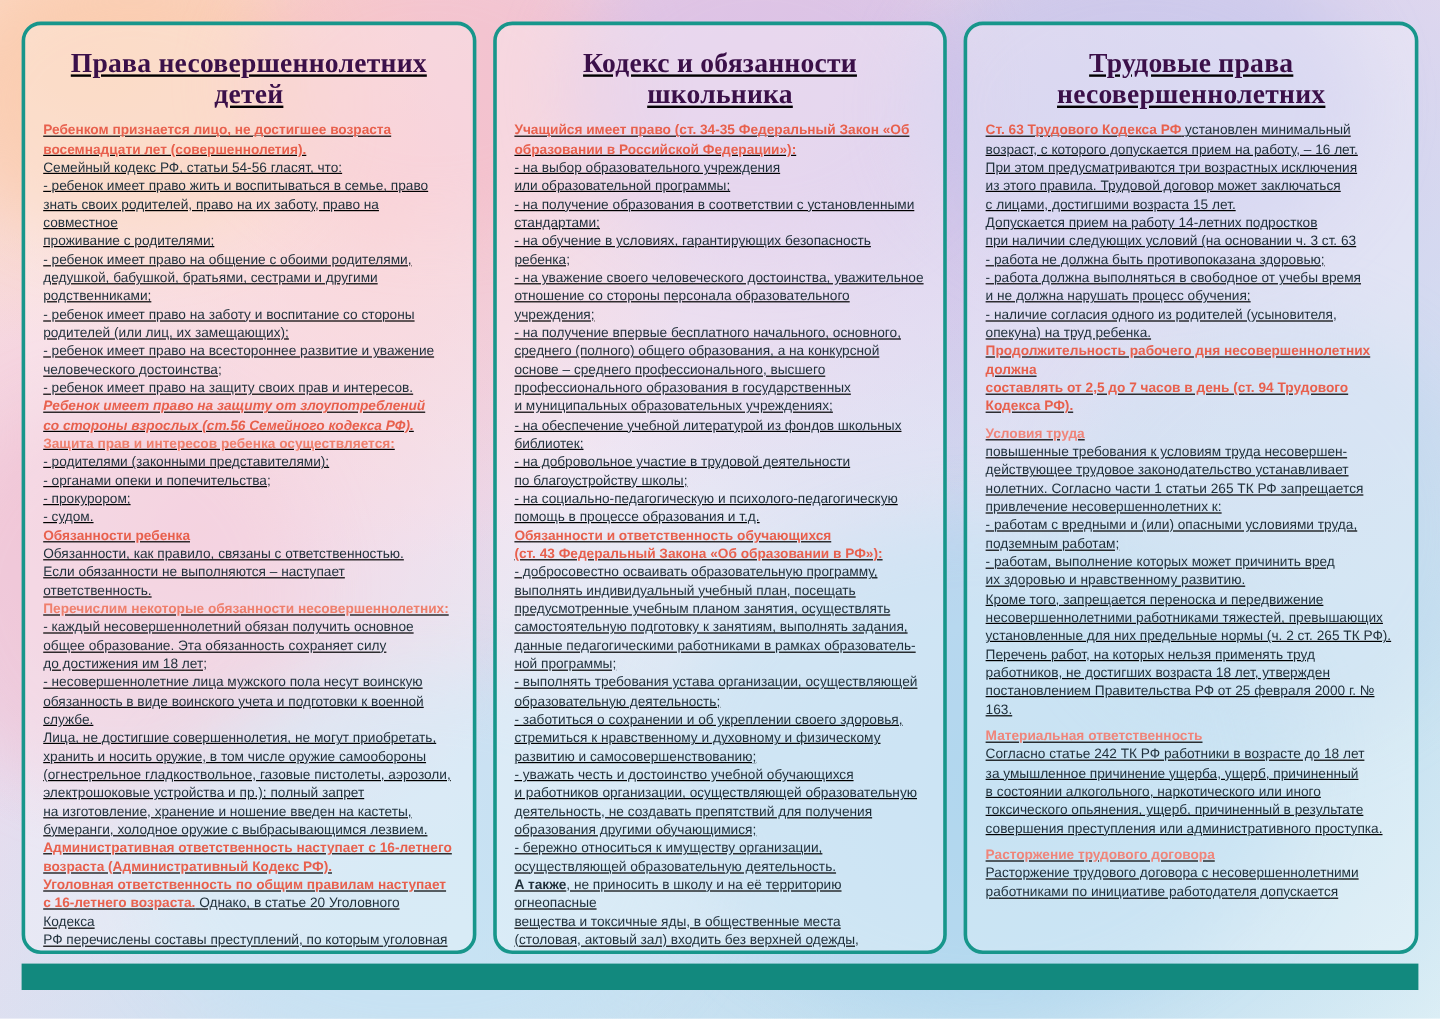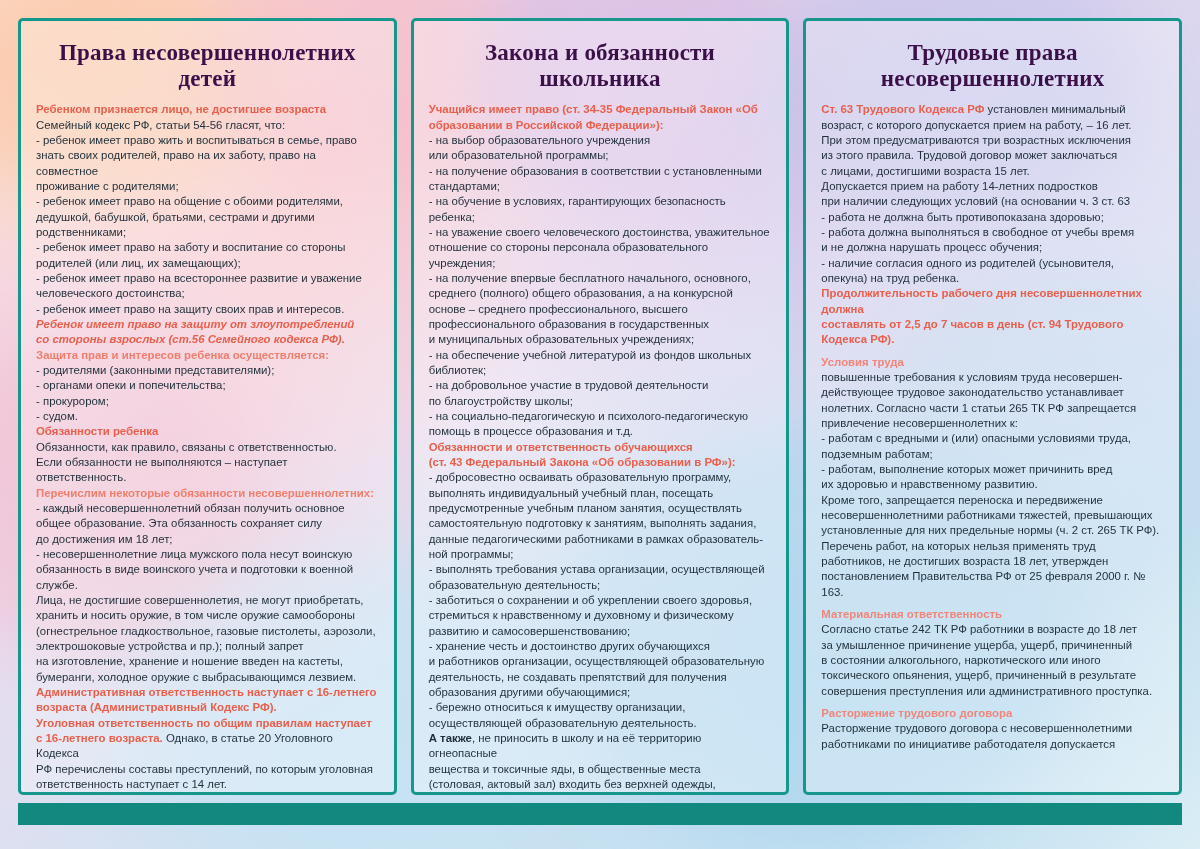--- a/index.html
+++ b/index.html
@@ -52,24 +52,25 @@
     display: flex;
     gap: 0;
     padding: 18px 18px 54px 18px;
     box-sizing: border-box;
   }
   .panel {
     position: relative;
     flex: 1 1 0;
     box-sizing: border-box;
     border: 3px solid #17968b;
-    border-radius: 5px;
+    border-radius: 16px;
     background: rgba(255,255,255,0.42);
     padding: 8px 15px 6px 15px;
     overflow: hidden;
+    text-decoration: underline;
   }
   .panel + .panel { margin-left: 14px; }
   .panel.p1 { background: rgba(255,255,255,0.30); }
   .panel.p2 { background: rgba(255,255,255,0.34); }
   .panel.p3 { background: rgba(255,255,255,0.30); }
 
   
   .panel-title {
     font-family: "Liberation Serif", "DejaVu Serif", serif;
     font-weight: bold;
@@ -108,20 +109,21 @@
   <div class="blotch" style="left:120px; top:560px;  width:460px; height:330px; background:rgba(196,226,244,0.45);"></div>
   <div class="blotch" style="left:880px; top:260px;  width:360px; height:360px; background:rgba(178,208,236,0.35);"></div>
 
   <div id="bottom-bar"></div>
 
   <div id="columns">
       <div class="panel p1">
         <div class="panel-title">Права несовершеннолетних детей</div>
         <div class="body-text">
           <span class="ln accent"><span class="accent">Ребенком признается лицо, не достигшее возраста</span></span>
+          <span class="ln accent"><span class="accent">восемнадцати лет (совершеннолетия).</span></span>
           <span class="ln"><span>Семейный кодекс РФ, статьи 54-56 гласят, что:</span></span>
           <span class="ln"><span>- ребенок имеет право жить и воспитываться в семье, право</span></span>
           <span class="ln"><span>знать своих родителей, право на их заботу, право на совместное</span></span>
           <span class="ln"><span>проживание с родителями;</span></span>
           <span class="ln"><span>- ребенок имеет право на общение с обоими родителями,</span></span>
           <span class="ln"><span>дедушкой, бабушкой, братьями, сестрами и другими</span></span>
           <span class="ln"><span>родственниками;</span></span>
           <span class="ln"><span>- ребенок имеет право на заботу и воспитание со стороны</span></span>
           <span class="ln"><span>родителей (или лиц, их замещающих);</span></span>
           <span class="ln"><span>- ребенок имеет право на всестороннее развитие и уважение</span></span>
@@ -152,21 +154,21 @@
           <span class="ln"><span>бумеранги, холодное оружие с выбрасывающимся лезвием.</span></span>
           <span class="ln accent"><span class="accent">Административная ответственность наступает с 16-летнего</span></span>
           <span class="ln accent"><span class="accent">возраста (Административный Кодекс РФ).</span></span>
           <span class="ln"><span class="accent">Уголовная ответственность по общим правилам наступает</span></span>
           <p><span class="accent">с 16-летнего возраста.</span><span> Однако, в статье 20 Уголовного Кодекса</span></p>
           <span class="ln"><span>РФ перечислены составы преступлений, по которым уголовная</span></span>
           <span class="ln"><span>ответственность наступает с 14 лет.</span></span>
         </div>
       </div>
       <div class="panel p2">
-        <div class="panel-title">Закона и обязанности школьника</div>
+        <div class="panel-title">Кодекс и обязанности школьника</div>
         <div class="body-text">
           <span class="ln accent"><span class="accent">Учащийся имеет право (ст. 34-35 Федеральный Закон «Об</span></span>
           <span class="ln accent"><span class="accent">образовании в Российской Федерации»):</span></span>
           <span class="ln"><span>- на выбор образовательного учреждения</span></span>
           <span class="ln"><span>или образовательной программы;</span></span>
           <span class="ln"><span>- на получение образования в соответствии с установленными</span></span>
           <span class="ln"><span>стандартами;</span></span>
           <span class="ln"><span>- на обучение в условиях, гарантирующих безопасность</span></span>
           <span class="ln"><span>ребенка;</span></span>
           <span class="ln"><span>- на уважение своего человеческого достоинства, уважительное</span></span>
@@ -189,21 +191,21 @@
           <span class="ln"><span>выполнять индивидуальный учебный план, посещать</span></span>
           <span class="ln"><span>предусмотренные учебным планом занятия, осуществлять</span></span>
           <span class="ln"><span>самостоятельную подготовку к занятиям, выполнять задания,</span></span>
           <span class="ln"><span>данные педагогическими работниками в рамках образователь-</span></span>
           <span class="ln"><span>ной программы;</span></span>
           <span class="ln"><span>- выполнять требования устава организации, осуществляющей</span></span>
           <span class="ln"><span>образовательную деятельность;</span></span>
           <span class="ln"><span>- заботиться о сохранении и об укреплении своего здоровья,</span></span>
           <span class="ln"><span>стремиться к нравственному и духовному и физическому</span></span>
           <span class="ln"><span>развитию и самосовершенствованию;</span></span>
-          <span class="ln"><span>- хранение честь и достоинство других обучающихся</span></span>
+          <span class="ln"><span>- уважать честь и достоинство учебной обучающихся</span></span>
           <span class="ln"><span>и работников организации, осуществляющей образовательную</span></span>
           <span class="ln"><span>деятельность, не создавать препятствий для получения</span></span>
           <span class="ln"><span>образования другими обучающимися;</span></span>
           <span class="ln"><span>- бережно относиться к имуществу организации,</span></span>
           <span class="ln"><span>осуществляющей образовательную деятельность.</span></span>
           <p><span class="strong">А также</span><span>, не приносить в школу и на её территорию огнеопасные</span></p>
           <span class="ln"><span>вещества и токсичные яды, в общественные места</span></span>
           <span class="ln"><span>(столовая, актовый зал) входить без верхней одежды,</span></span>
           <span class="ln"><span>участвовать в производственном труде и в самообслуживании,</span></span>
         </div>

